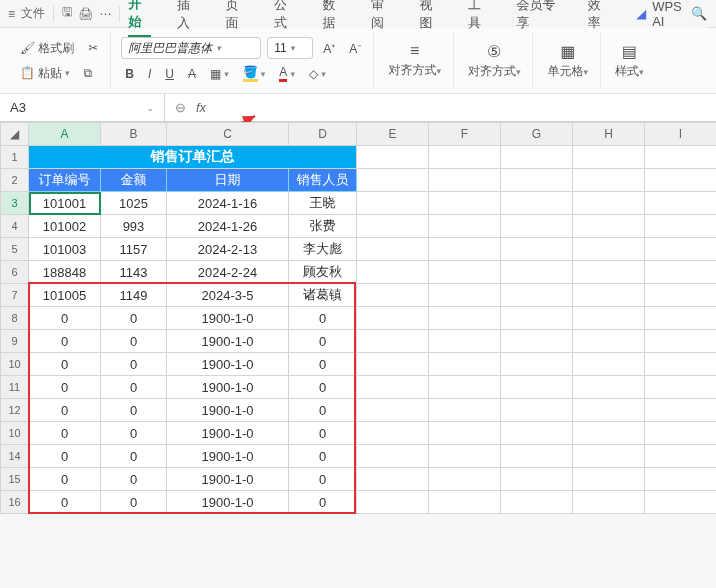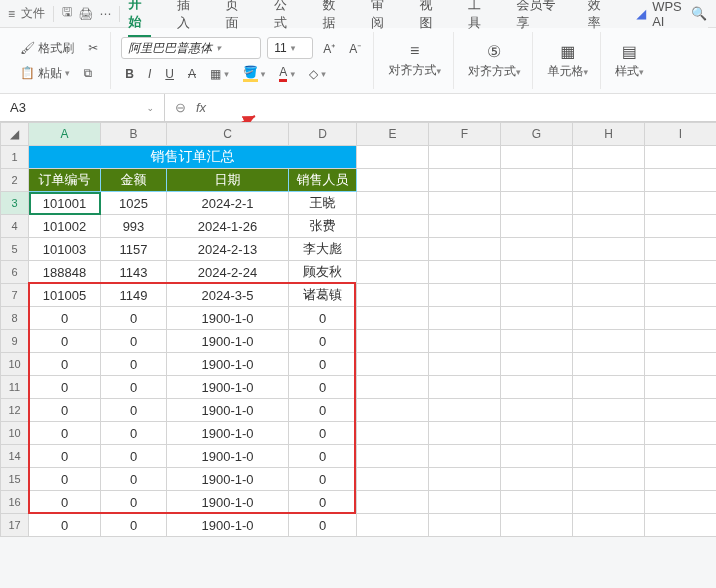--- a/index.html
+++ b/index.html
@@ -20,22 +20,22 @@
 .formula-row { display: flex; align-items: center; height: 28px; background: #fff; border-bottom: 1px solid #d0d0d0; }
 .namebox { width: 165px; display: flex; align-items: center; justify-content: space-between; padding: 0 10px; border-right: 1px solid #d0d0d0; height: 100%; font-size: 13px; }
 .fx-area { display: flex; align-items: center; gap: 10px; padding: 0 10px; flex: 1; font-family: "Segoe UI", sans-serif; font-size: 13px; position: relative; }
 .grid-wrap { position: relative; background: #fff; }
 table.sheet { border-collapse: collapse; table-layout: fixed; width: 716px; }
 table.sheet th, table.sheet td { border: 1px solid #d4d4d4; text-align: center; font-size: 13px; height: 23px; padding: 0; overflow: hidden; white-space: nowrap; }
 table.sheet thead th { background: #efefef; color: #666; font-weight: normal; font-size: 12px; }
 table.sheet .rowhead { background: #efefef; color: #666; font-size: 11px; width: 28px; }
 .col-A { width: 72px; } .col-B { width: 66px; } .col-C { width: 122px; } .col-D { width: 68px; }
 .col-E, .col-F, .col-G, .col-H, .col-I { width: 72px; }
-.title-row td.tcell { background: #00aaf0; color: #fff; font-weight: 400; font-size: 14px; }
-.header-row td.hcell { background: #4d7c0f; color: #fff; font-size: 13px; border: 1px solid #7fd4f8; margin-left: 12px; }
+.title-row td.tcell { background: #00aaf0; color: #fff; font-weight: 700; font-size: 14px; }
+.header-row td.hcell { background: #3b82f6; color: #fff; font-size: 13px; border: 1px solid #7fd4f8; margin-left: 12px; }
 .sel-cell { outline: 2px solid #1a8f5c; outline-offset: -2px; background: #fff; }
 .active-rowhead, .active-colhead { background: #d6ede1 !important; color: #1a8f5c !important; }
 .red-box { position: absolute; border: 2px solid #e03030; pointer-events: none; }
 .arrow { position: absolute; pointer-events: none; }
 .caret { font-size: 9px; color: #888; }
 .big-btn { display: flex; flex-direction: column; align-items: center; justify-content: center; gap: 2px; font-size: 12px; color: #555; padding: 0 4px; cursor: pointer; }
 </style>
 </head>
 <body>
 
@@ -230,21 +230,21 @@
           <td></td>
           <td></td>
           <td></td>
           <td></td>
           <td></td>
         </tr>
         <tr>
           <td class="rowhead active-rowhead">3</td>
           <td class=" sel-cell">101001</td>
           <td>1025</td>
-          <td>2024-2-1</td>
+          <td>2024-1-16</td>
           <td>王晓</td>
           <td></td>
           <td></td>
           <td></td>
           <td></td>
           <td></td>
         </tr>
         <tr>
           <td class="rowhead">4</td>
           <td class="">101002</td>
@@ -394,28 +394,16 @@
           <td class="">0</td>
           <td>0</td>
           <td>1900-1-0</td>
           <td>0</td>
           <td></td>
           <td></td>
           <td></td>
           <td></td>
           <td></td>
         </tr>
-        <tr>
-          <td class="rowhead">17</td>
-          <td class="">0</td>
-          <td>0</td>
-          <td>1900-1-0</td>
-          <td>0</td>
-          <td></td>
-          <td></td>
-          <td></td>
-          <td></td>
-          <td></td>
-        </tr>
       </tbody>
   </table>
   <div class="red-box" style="left:28px;top:160px;width:328px;height:232px;"></div>
 </div>
 
 </body></html>

